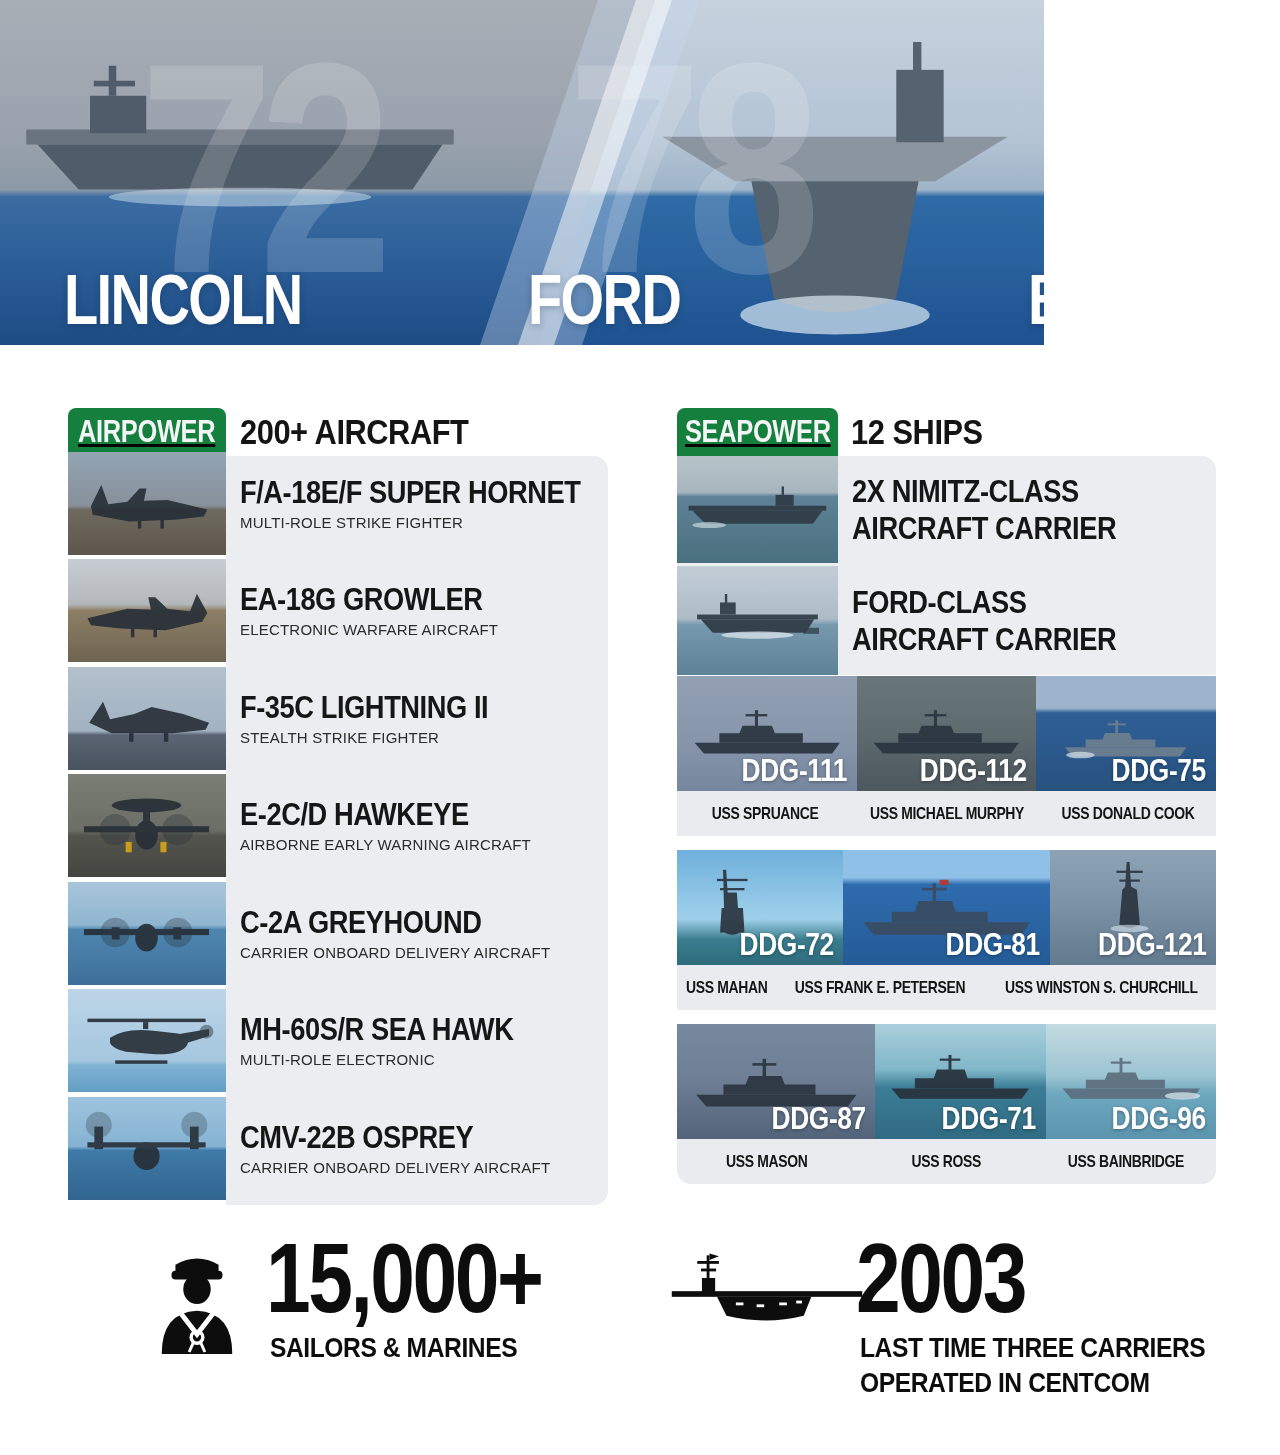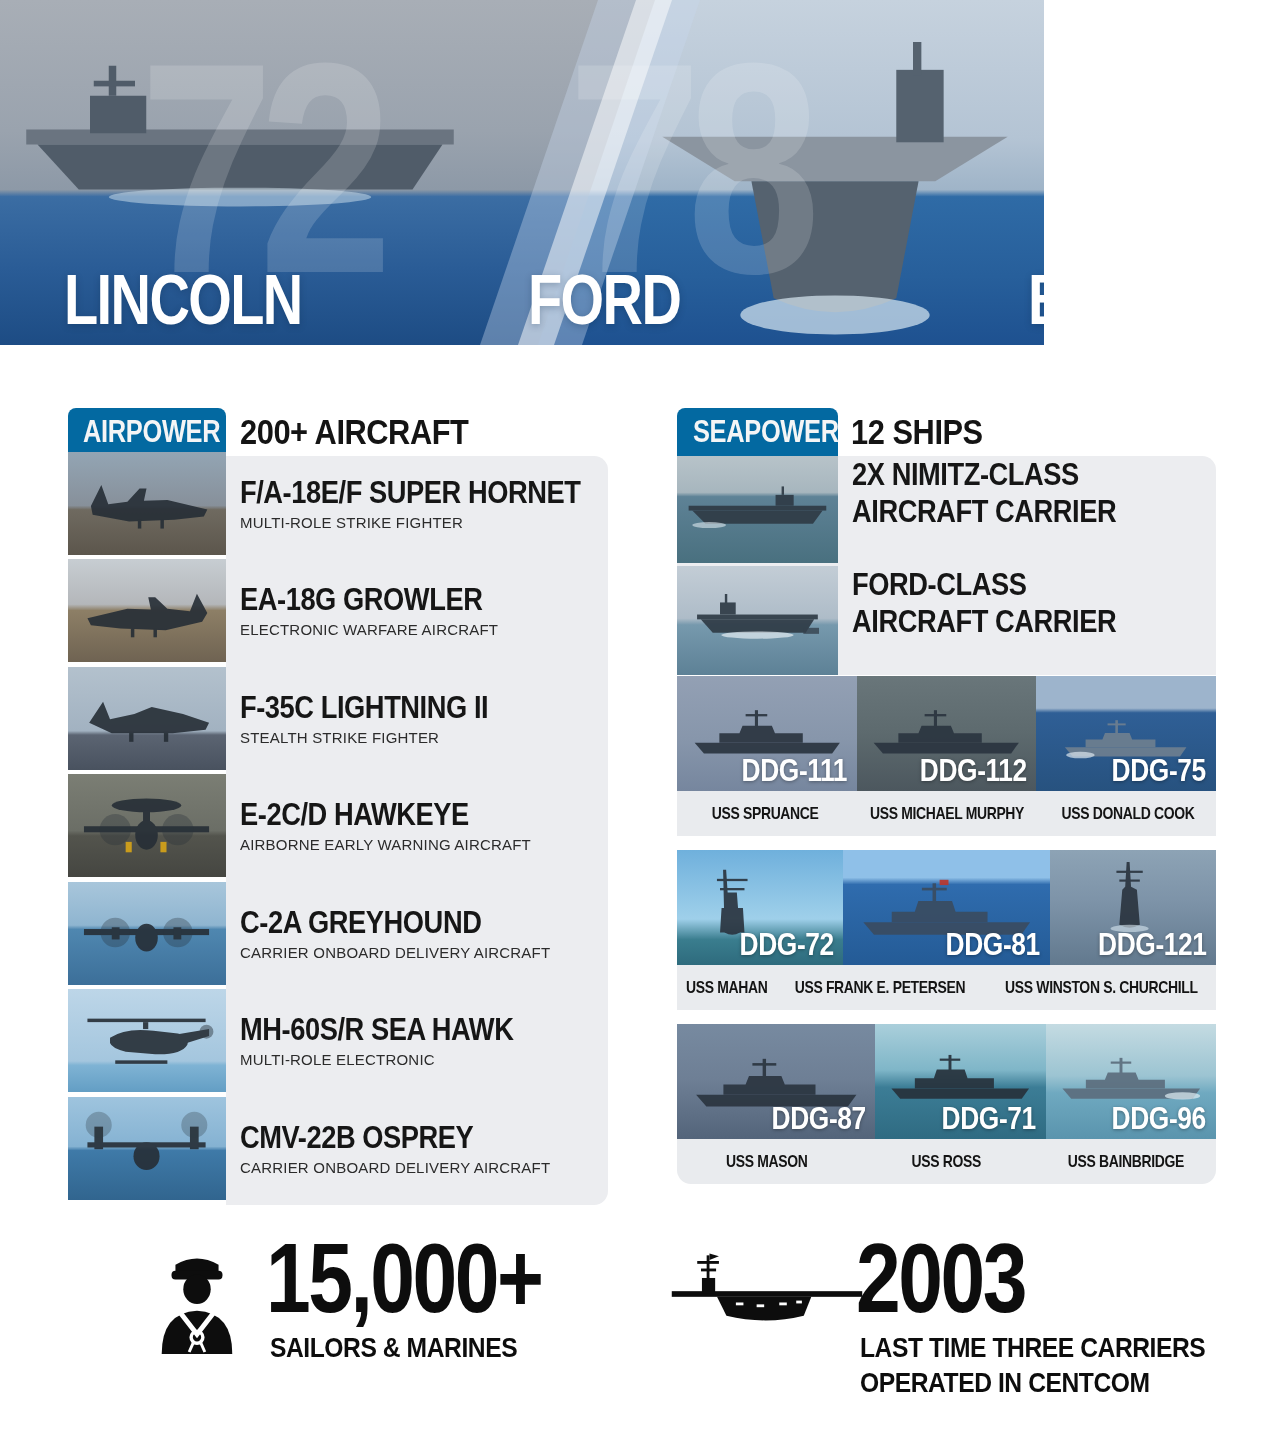--- a/index.html
+++ b/index.html
@@ -27,22 +27,22 @@
   .d2b { background:rgba(255,255,255,0.45); clip-path:polygon(1229px 0,1265px 0,1147px 345px,1111px 345px); }
   .ghost { position:absolute; top:18px; font-size:300px; line-height:300px; font-weight:bold;
            color:rgba(255,255,255,0.16); transform:scaleX(0.8); transform-origin:0 0; letter-spacing:-18px; }
   .g72 { left:140px; } .g78 { left:568px; } .g77 { left:1100px; }
   .hero-name { position:absolute; bottom:8px; font-size:70px; line-height:74px; font-weight:bold; color:#ffffff;
                transform:scaleX(0.8); transform-origin:0 100%; letter-spacing:-2px; white-space:nowrap;
                text-shadow:0 2px 8px rgba(0,30,60,0.25); }
   .n-lincoln { left:64px; } .n-ford { left:528px; } .n-bush { left:1028px; }
 
   
-  .hdr-box { position:absolute; height:48px; background:#0369a1; border-radius:8px 8px 0 0;
-             display:flex; align-items:center; justify-content:flex-start; }
+  .hdr-box { position:absolute; height:48px; background:#15803d; border-radius:8px 8px 0 0;
+             display:flex; align-items:center; justify-content:center;text-decoration:underline; }
   .hdr-box span { font-size:31px; font-weight:bold; color:#f4f5f6; }
   .ap-hdr { left:68px;  top:408px; width:158px; }
   .sp-hdr { left:677px; top:408px; width:161px; }
   .headline { position:absolute; top:408px; height:48px; line-height:48px; font-size:35px; font-weight:bold; color:#141414; }
   .ap-headline { left:240px; } .sp-headline { left:851px; }
 
   
   .ap-panel { position:absolute; left:226px; top:456px; width:382px; height:749px; background:#ecedf0; border-radius:0 14px 14px 0; }
   .ap-photo { position:absolute; left:68px; width:158px; height:103px; overflow:hidden; }
   .ap-text  { position:absolute; left:240px; width:360px; height:103px; display:flex; flex-direction:column; justify-content:center; }
@@ -59,21 +59,21 @@
   .bg-a6 { background:linear-gradient(180deg,#9ec4de 0%,#85b2d2 48%,#3f7aa8 52%,#31658f 100%); }
   .air-sil { position:absolute; left:6%; top:14%; width:88%; fill:#262e36; opacity:0.9; }
 
   
   .sp-panel { position:absolute; left:677px; top:456px; width:539px; height:219px; background:#ecedf0; border-radius:0 14px 0 0; }
   .sp-photo { position:absolute; left:677px; width:161px; overflow:hidden; }
   .sp-c0 { top:456px; height:107px; }
   .sp-c1 { top:566px; height:109px; }
   .bg-c0 { background:linear-gradient(180deg,#b7c3c9 0%,#a7b6be 34%,#5e8296 38%,#49707f 100%); }
   .bg-c1 { background:linear-gradient(180deg,#c3cdd6 0%,#aebcc8 48%,#7699ad 54%,#5d8196 100%); }
-  .sp-class { position:absolute; left:852px; width:360px; display:flex; flex-direction:column; }
+  .sp-class { position:absolute; left:852px; width:360px; display:flex; flex-direction:column; justify-content:center; }
   .sp-class .ap-title { line-height:37px; }
   .sp-cl0 { top:456px; height:107px; }
   .sp-cl1 { top:566px; height:109px; }
   .ship-sil { position:absolute; left:5%; top:26%; width:90%; fill:#2f3b46; opacity:0.92; }
 
   
   .dd-row   { position:absolute; left:677px; width:539px; height:115px; display:flex; }
   .dd-strip { position:absolute; left:677px; width:539px; height:45px; background:#e9ebee; display:flex; }
   .r1p { top:676px; } .r1s { top:791px; }
   .r2p { top:850px;text-align:center; } .r2s { top:965px; }

